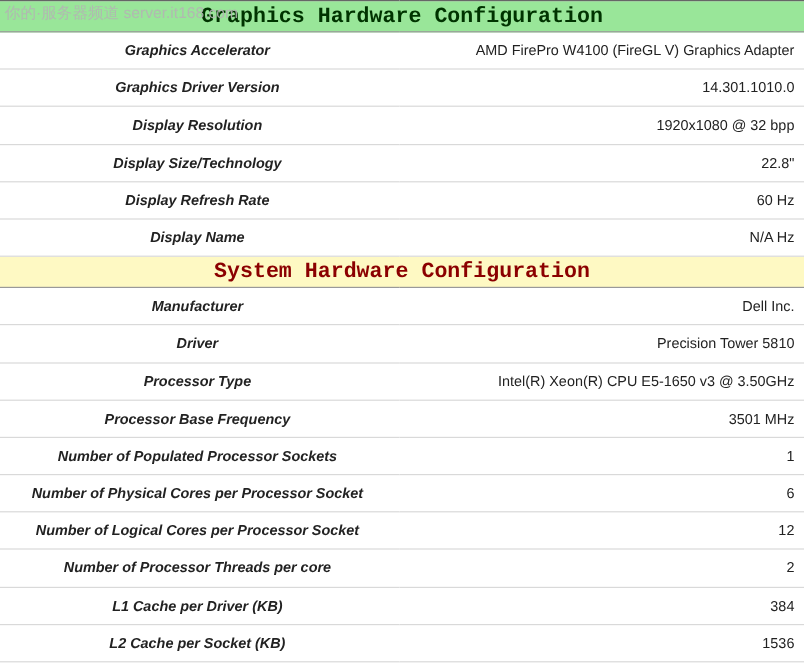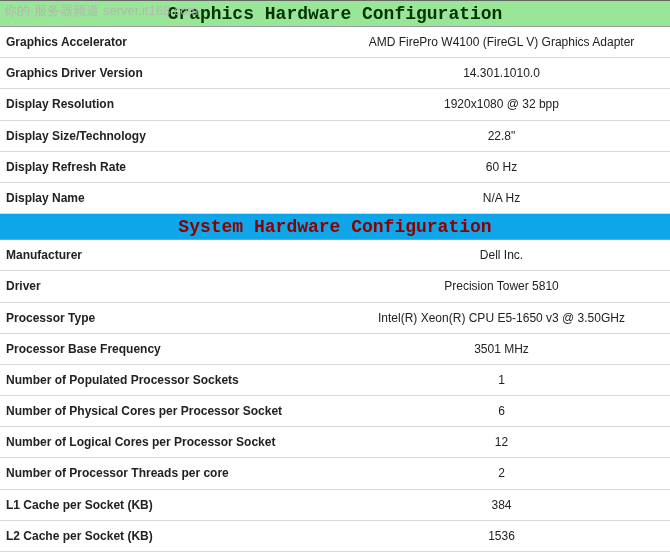--- a/index.html
+++ b/index.html
@@ -35,37 +35,38 @@
     text-align: center;
     padding: 3px 0 2px 0;
     border-top: 1px solid #666;
     border-bottom: 1px solid #999;
   }
   .green-header th {
     background: #99e699;
     color: #003300;
   }
   .pink-header th {
-    background: #0ea5e9;
+    background: #fef9c3;
     color: #8b0000;
   }
   td {
     padding: 7px 8px 7px 6px;
     border-bottom: 1px solid #d9d9d9;
     vertical-align: top;
     color: #222;
     line-height: 1.35;
   }
   td.label {
-    text-align: left;
+    text-align: center;
     font-weight: bold;
     padding-right: 10px;
+    font-style: italic;
   }
   td.value {
-    text-align: center;
+    text-align: right;
     padding-left: 8px;
   }
 </style>
 </head>
 <body>
 
 <div class="watermark">你的·服务器频道 server.it168.com</div>
 
 <table>
   <colgroup>
@@ -129,21 +130,21 @@
       </tr>
       <tr>
         <td class="label">Number of Logical Cores per Processor Socket</td>
         <td class="value">12</td>
       </tr>
       <tr>
         <td class="label">Number of Processor Threads per core</td>
         <td class="value">2</td>
       </tr>
       <tr>
-        <td class="label">L1 Cache per Socket (KB)</td>
+        <td class="label">L1 Cache per Driver (KB)</td>
         <td class="value">384</td>
       </tr>
       <tr>
         <td class="label">L2 Cache per Socket (KB)</td>
         <td class="value">1536</td>
       </tr>
       <tr>
         <td class="label">L3 Cache per Socket (KB)</td>
         <td class="value">15360</td>
       </tr>

